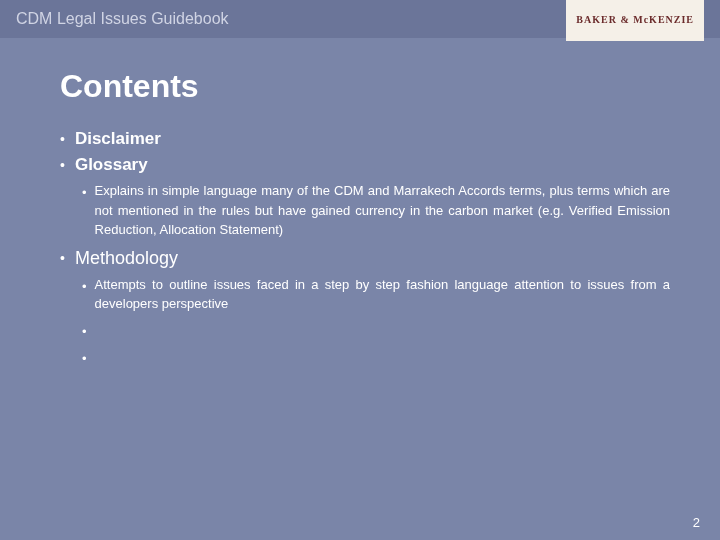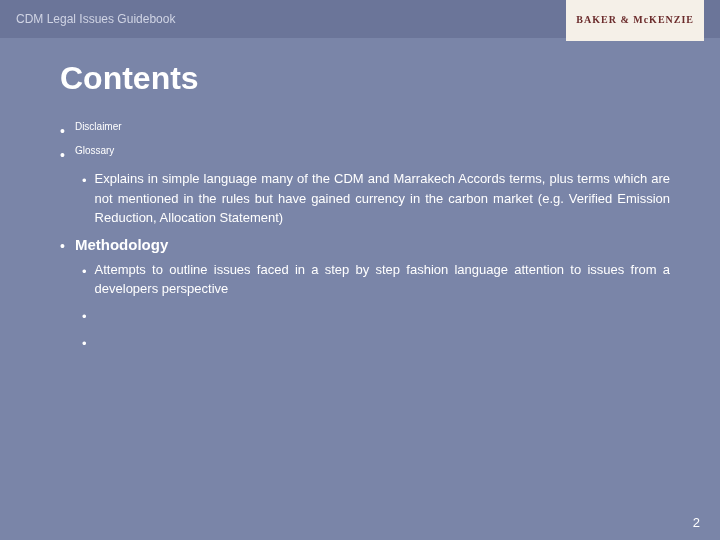--- a/index.html
+++ b/index.html
@@ -24,21 +24,21 @@
       background-color: #6b7599;
       display: flex;
       align-items: center;
       justify-content: space-between;
       padding: 0 16px;
       position: relative;
     }
 
     .header-title {
       color: #d0d4e4;
-      font-size: 12px;
+      font-size: 16px;
       font-weight: normal;
     }
 
     .logo-area {
       display: flex;
       align-items: center;
     }
 
     .logo-box {
       background-color: #f5f0e8;
@@ -52,21 +52,21 @@
     .logo-text {
       font-size: 10px;
       font-weight: bold;
       color: #6b2b2b;
       letter-spacing: 1px;
       font-family: serif;
     }
 
     
     .main-content {
-      padding: 22px 50px 20px 60px;
+      padding: 30px 50px 20px 60px;
     }
 
     .page-title {
       font-size: 32px;
       font-weight: bold;
       color: #ffffff;
       margin-bottom: 24px;
     }
 
     .bullet-item {
@@ -78,22 +78,22 @@
     }
 
     .bullet-item .bullet {
       margin-right: 10px;
       margin-top: 2px;
       color: #ffffff;
       flex-shrink: 0;
     }
 
     .top-level-label {
-      font-weight: normal;
-      font-size: 10px;
+      font-weight: bold;
+      font-size: 17px;
     }
 
     .sub-section {
       margin-left: 22px;
       margin-top: 4px;
       margin-bottom: 8px;
     }
 
     .sub-bullet {
       display: flex;
@@ -109,22 +109,22 @@
       margin-top: 2px;
       flex-shrink: 0;
       color: #ffffff;
     }
 
     .sub-bullet .text {
       text-align: justify;
     }
 
     .methodology-label {
-      font-weight: bold;
-      font-size: 15px;
+      font-weight: normal;
+      font-size: 18px;
     }
 
     
     .page-number {
       position: absolute;
       bottom: 10px;
       right: 20px;
       color: #ffffff;
       font-size: 13px;
     }

